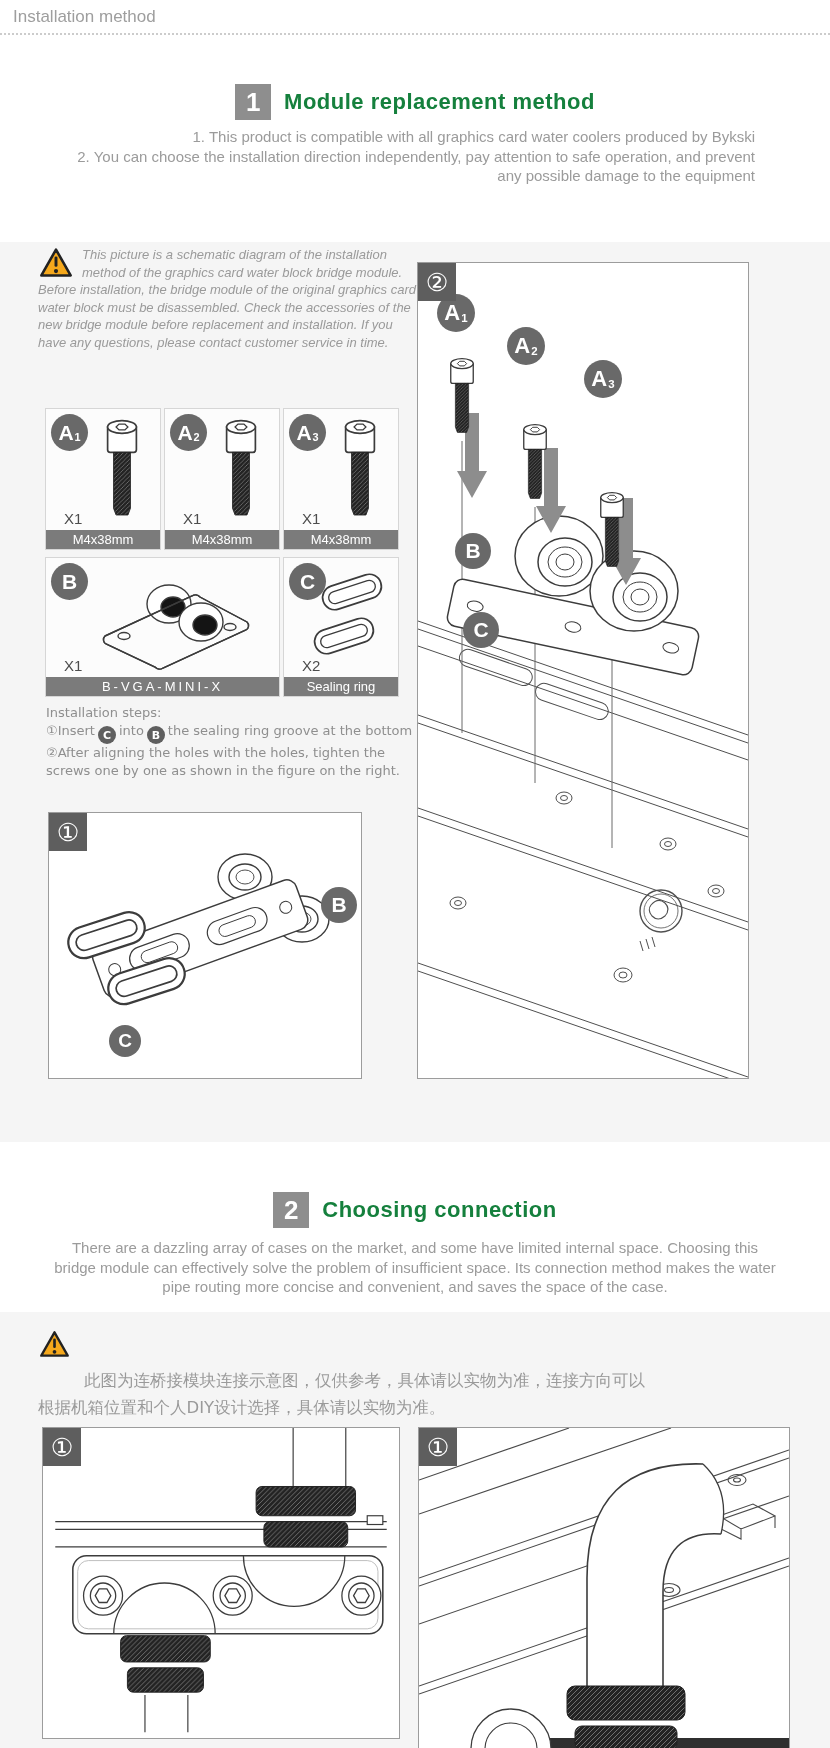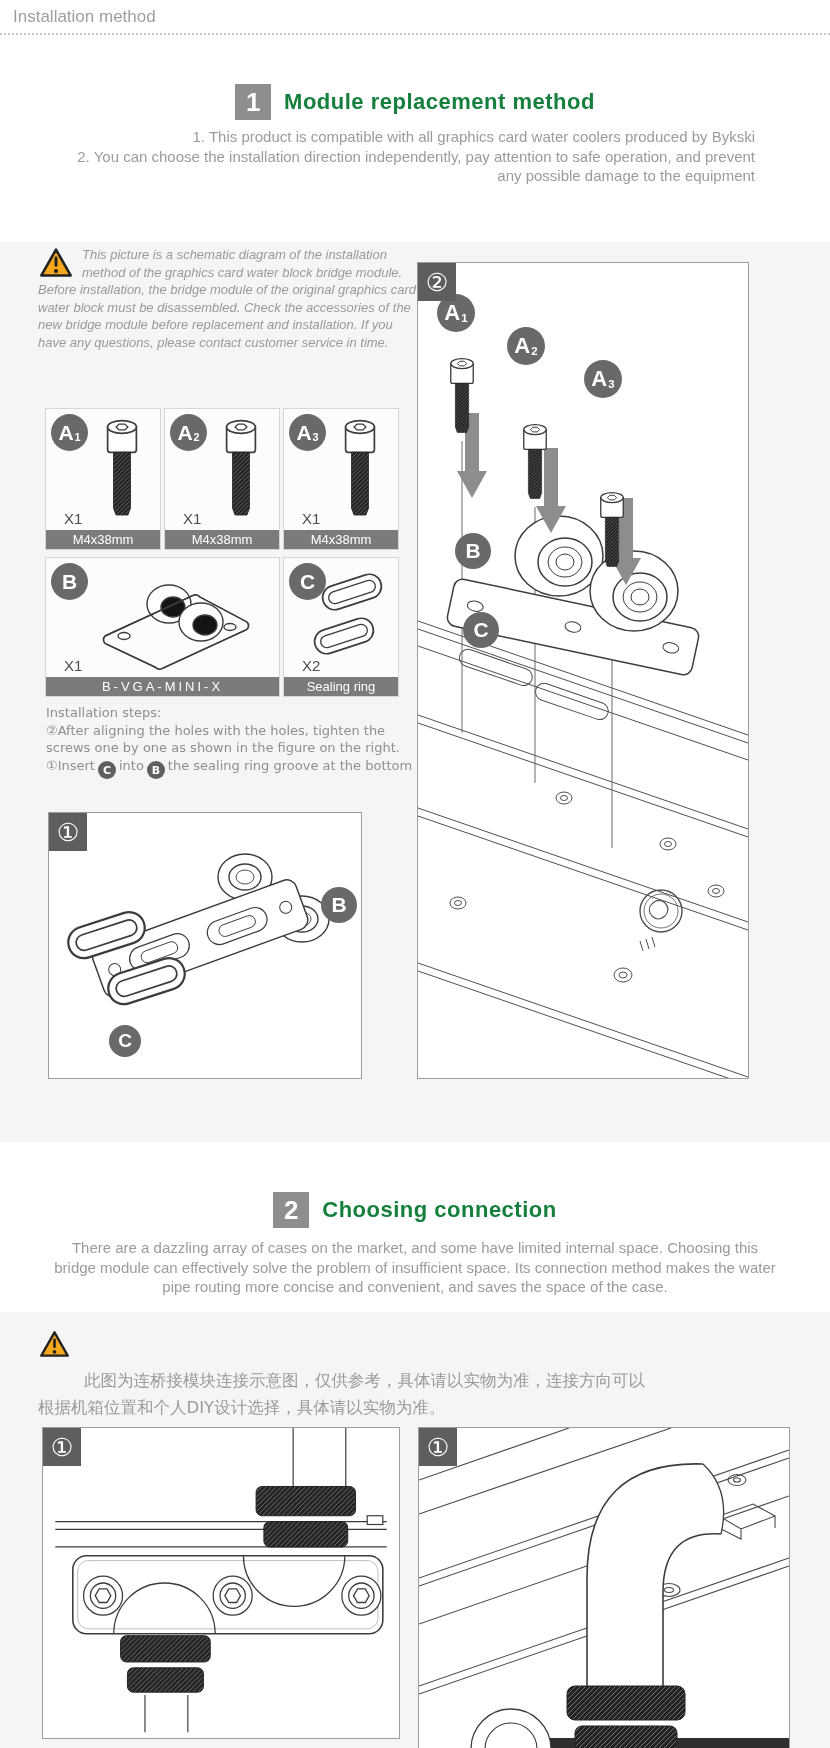--- a/index.html
+++ b/index.html
@@ -203,24 +203,24 @@
             </svg>
             <div class="qty">X2</div>
           </div>
           <div class="part-bar">Sealing ring</div>
         </div>
       </div>
     </div>
 
     <div class="steps">
       <div>Installation steps:</div>
-      <div>②After aligning the holes with the holes, tighten the screws one by one as shown in the figure on the right.</div>
       <div>
         <span>①Insert</span><span class="inline-badge">C</span><span>into</span><span class="inline-badge">B</span><span>the sealing ring groove at the bottom</span>
       </div>
+      <div>②After aligning the holes with the holes, tighten the screws one by one as shown in the figure on the right.</div>
     </div>
 
     <div class="figbox" id="fig1">
       <div class="corner">①</div>
       <svg class="fig-svg" viewBox="0 0 312 265">
         <g fill="#ffffff" stroke="#3c3c3c" stroke-width="1.4">
           <ellipse cx="196" cy="64" rx="27" ry="23"></ellipse>
           <ellipse cx="196" cy="64" rx="16" ry="13" fill="none"></ellipse>
           <ellipse cx="196" cy="64" rx="9" ry="7" fill="none" stroke-width="0.9"></ellipse>
           <ellipse cx="253" cy="106" rx="27" ry="23"></ellipse>

